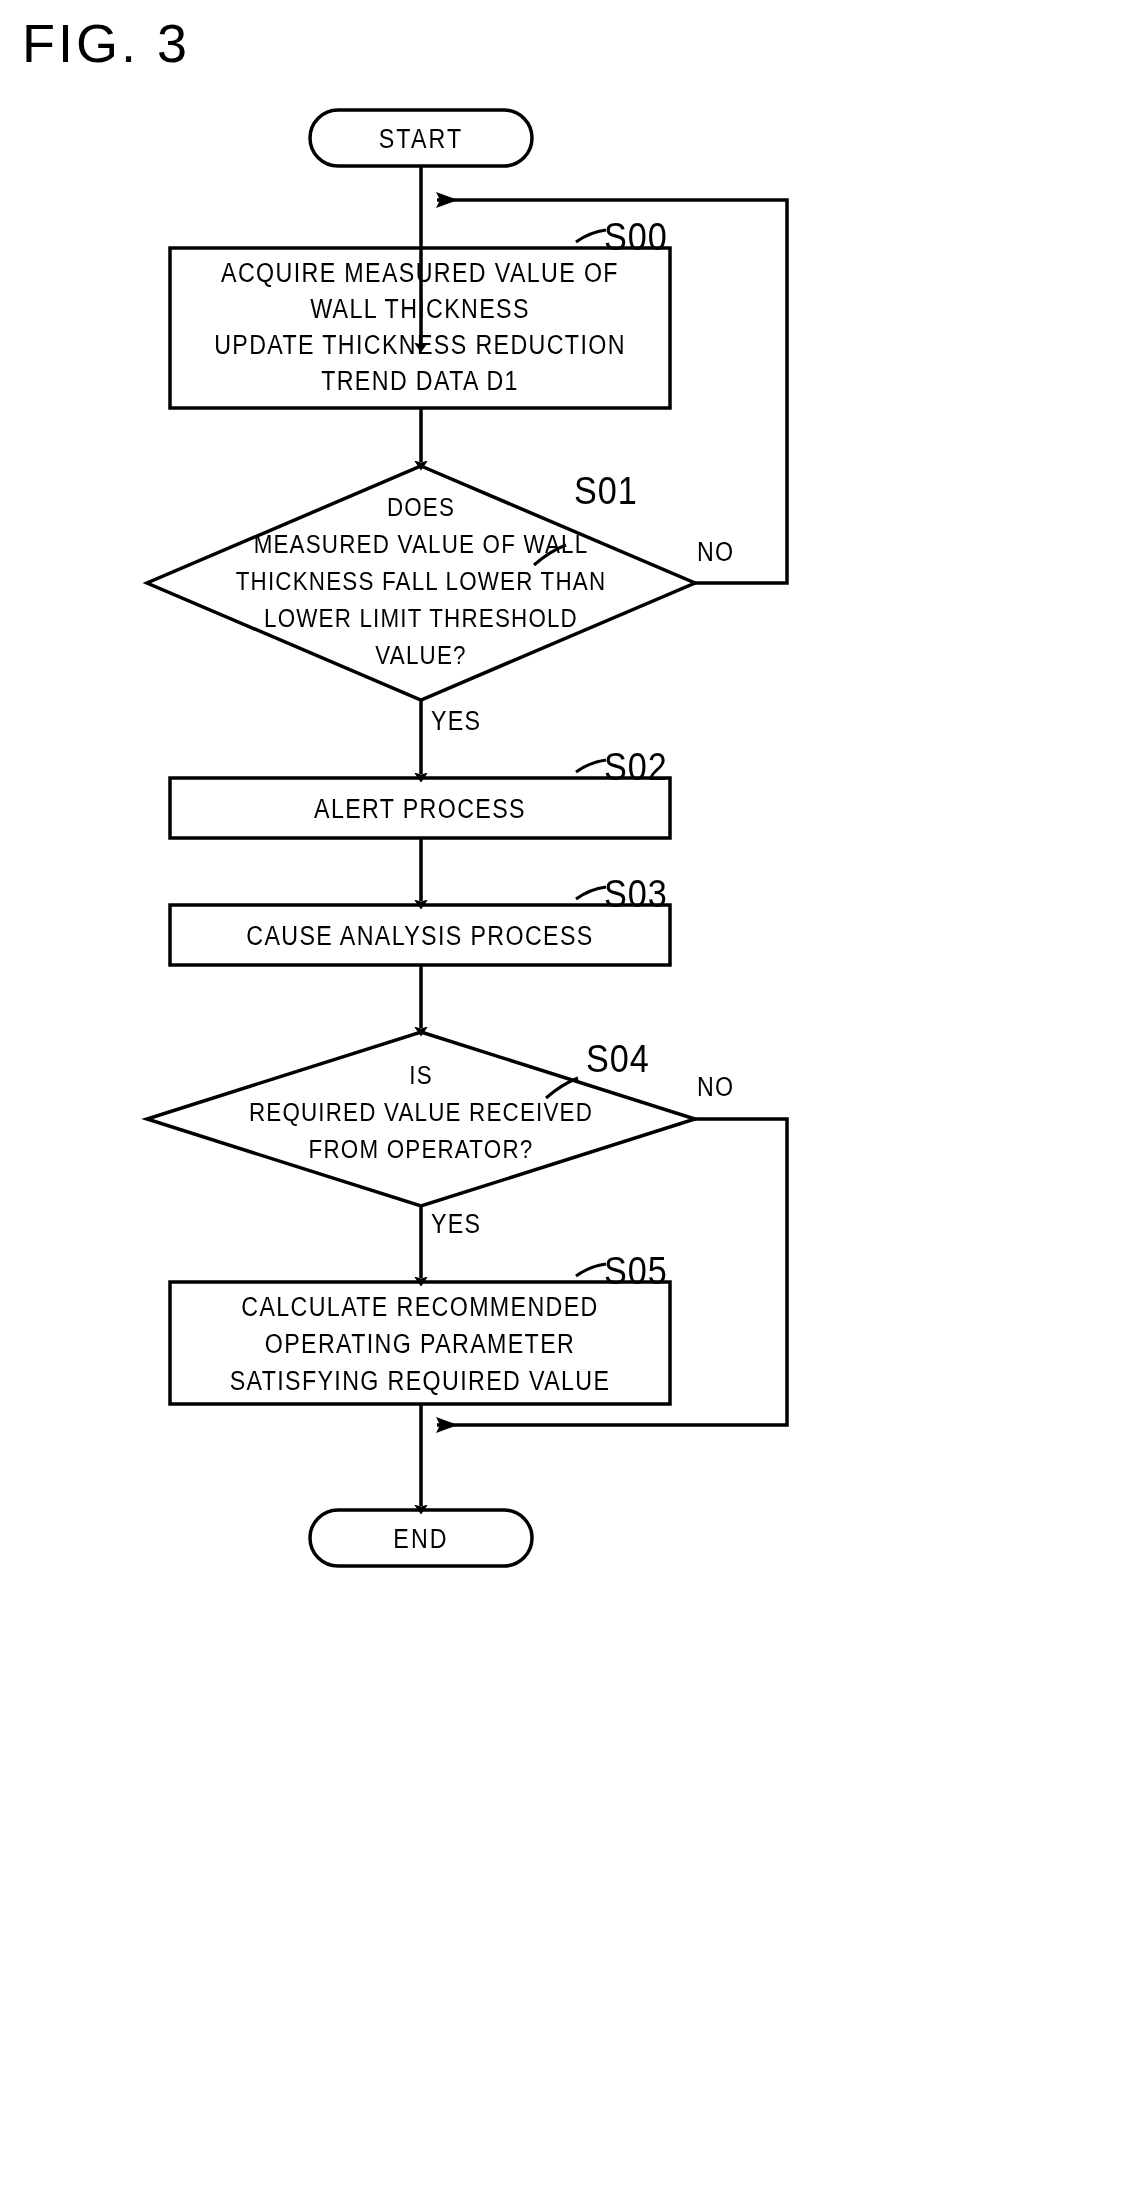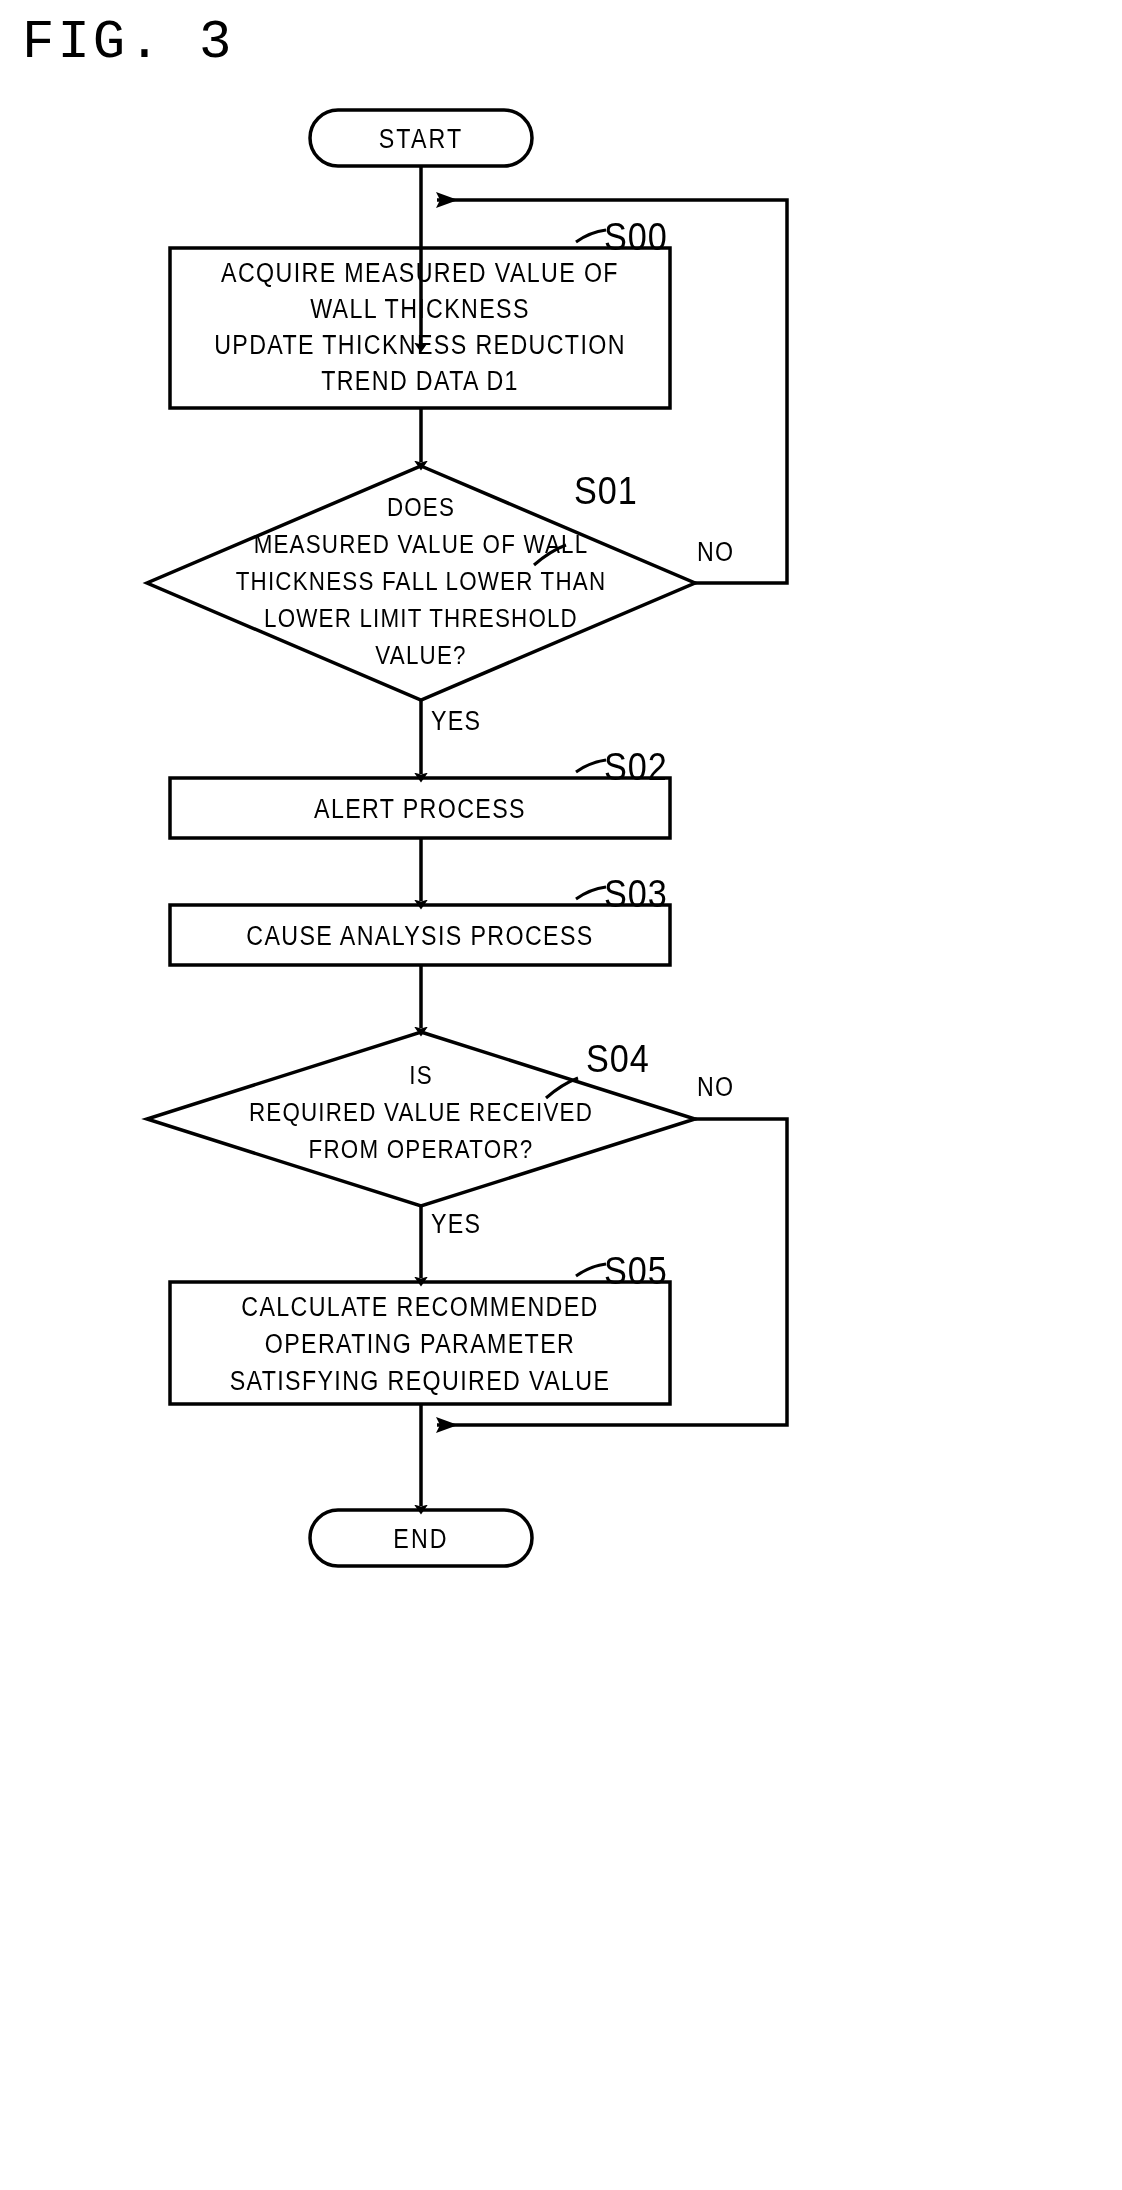--- a/index.html
+++ b/index.html
@@ -19,21 +19,21 @@
     position: absolute;
     left: 0; top: 0;
     width: 1122px;
     height: 2190px;
   }
   
   #fig-title {
     position: absolute;
     left: 22px;
     top: 12px;
-    font-family: Liberation Mono, monospace;
+    font-family: Liberation Sans, sans-serif;
     font-size: 54px;
     letter-spacing: 3px;
     color: #000;
     white-space: pre;
   }
   
   #fig-svg {
     position: absolute;
     left: 0;
     top: 0;

